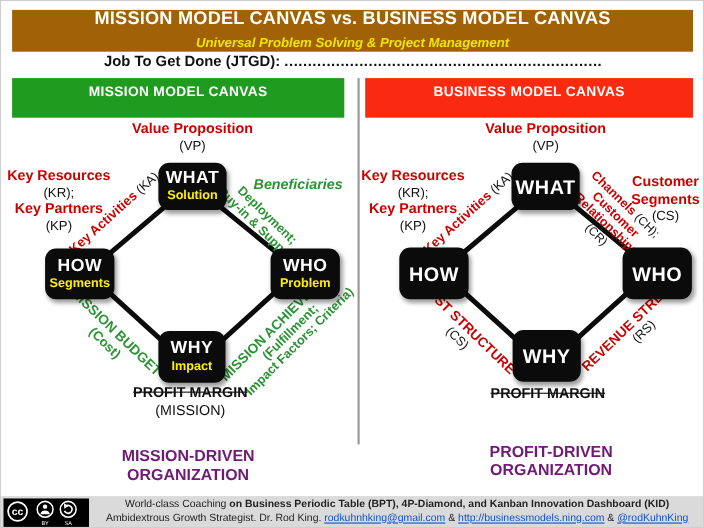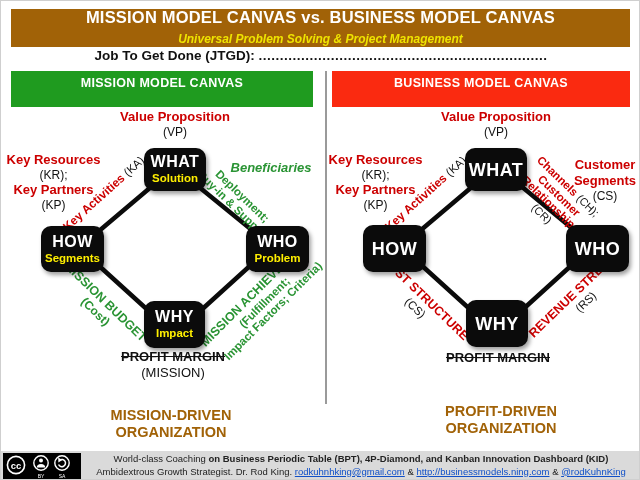--- a/index.html
+++ b/index.html
@@ -28,21 +28,21 @@
   .node .t.big{font-size:18px;}
   .node .s{color:#ffef00;font-weight:bold;font-size:11.5px;line-height:1.1;margin-top:2px;}
   
   .lbl{position:absolute;text-align:center;line-height:1.22;}
   .redtxt{color:#cc0000;font-weight:bold;}
   .greentxt{color:#2a9434;font-weight:bold;}
   .blktxt{color:#111;font-weight:normal;}
   .rot{position:absolute;white-space:nowrap;text-align:center;line-height:1.1;transform-origin:center;}
   .strike{text-decoration:line-through;}
   
-  .orglbl{font-size:14.5px;font-weight:bold;color:#a16207;line-height:1.18;text-align:center;}
+  .orglbl{font-size:14.5px;font-weight:bold;color:#701a75;line-height:1.18;text-align:center;}
   .diamondbox{left:257px;top:403px;width:109px;height:28px;background:#ffff00;
     display:flex;align-items:center;justify-content:center;font-size:15px;color:#111;}
   
   .footerbar{left:0;top:450px;width:640px;height:30px;background:#dadada;}
   .ccbadge{left:2px;top:452px;width:78px;height:26px;}
   .footertext{left:84px;top:452px;width:552px;text-align:center;font-size:9.5px;color:#222;line-height:1.35;}
   .footertext .b{font-weight:bold;text-align:right;}
   .footertext a{color:#1050c8;text-decoration:underline;cursor:pointer;}
   svg.edges{position:absolute;left:0;top:0;pointer-events:none;}
 </style>

